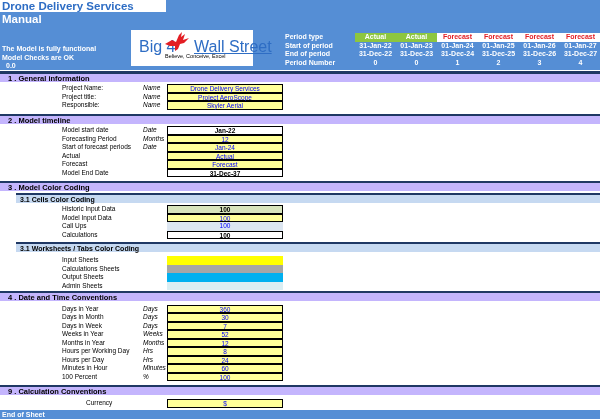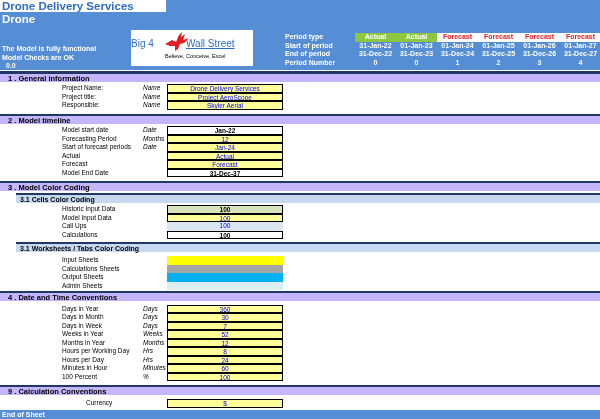--- a/index.html
+++ b/index.html
@@ -3,21 +3,21 @@
 <meta charset="utf-8">
 <style>
   * { box-sizing: border-box; margin: 0; padding: 0; }
   body { width: 600px; height: 419px; background: #ffffff; font-family: "Liberation Sans", sans-serif; font-size: 7px; color: #000; overflow: hidden; position: relative; }
   .header { position: absolute; left: 0; top: 0; width: 600px; height: 70px; background: #558ed5; }
   .title-box { position: absolute; left: 0; top: 0; width: 166px; height: 12px; background: #fff; }
   .title { position: absolute; left: 2px; top: 0px; font-size: 11.5px; font-weight: bold; color: #2e6dc4; line-height: 12px; white-space: nowrap; }
   .subtitle { position: absolute; left: 2px; top: 13px; font-size: 11.5px; font-weight: bold; color: #fff; line-height: 13px; }
   .status { position: absolute; left: 2px; font-size: 7px; font-weight: bold; color: #fff; line-height: 9px; }
   .logo { position: absolute; left: 131px; top: 30px; width: 122px; height: 36px; background: #fff; }
-  .logo-main { position: absolute; left: 0; top: 8px; font-size: 10px; color: #2e6dc4; white-space: nowrap; }
+  .logo-main { position: absolute; left: 8px; top: 8px; font-size: 16px; color: #2e6dc4; white-space: nowrap; }
   .logo-main .right { position: absolute; left: 55px; top: 0; text-decoration: underline; }
   .logo-tag { position: absolute; left: 34px; top: 23px; font-size: 5.5px; color: #000; white-space: nowrap; }
   .eagle { position: absolute; left: 32px; top: 2px; width: 28px; height: 20px; }
   .period-labels { position: absolute; left: 285px; top: 33px; }
   .period-labels div { font-size: 7px; font-weight: bold; color: #fff; line-height: 8.5px; height: 8.5px; white-space: nowrap; }
   .pcol { position: absolute; top: 33px; width: 41px; text-align: center; }
   .pcol div { font-size: 7px; font-weight: bold; line-height: 8.5px; height: 8.5px; color: #fff; white-space: nowrap; }
   .pcol .ptype.actual { background: #8dc63f; color: #fff; }
   .pcol .ptype.forecast { background: #fff; color: #e31e24; }
   .header-line { position: absolute; left: 0; top: 70px; width: 600px; height: 3px; background: #fff; border-bottom: 2px solid #1f3864; }
@@ -36,21 +36,21 @@
   .swatch { position: absolute; left: 167px; top: 0; width: 116px; height: 8.5px; }
   .footer { position: absolute; left: 0; top: 410px; width: 600px; height: 9px; background: #558ed5; color: #fff; font-weight: bold; font-size: 7px; line-height: 9px; padding-left: 2px; }
 </style>
 </head>
 <body>
 
 <div class="header">
   <div class="title-box">
     <div class="title">Drone Delivery Services</div>
   </div>
-  <div class="subtitle">Drone</div>
+  <div class="subtitle">Manual</div>
   <div class="status" style="top:44px">The Model is fully functional</div>
   <div class="status" style="top:52.5px">Model Checks are OK</div>
   <div class="status" style="top:61px; left:6px">0.0</div>
 
   <div class="logo">
     <div class="logo-main">
       <span>Big 4</span>
       <span class="right">Wall Street</span>
     </div>
     <svg class="eagle" viewBox="0 0 28 20">

